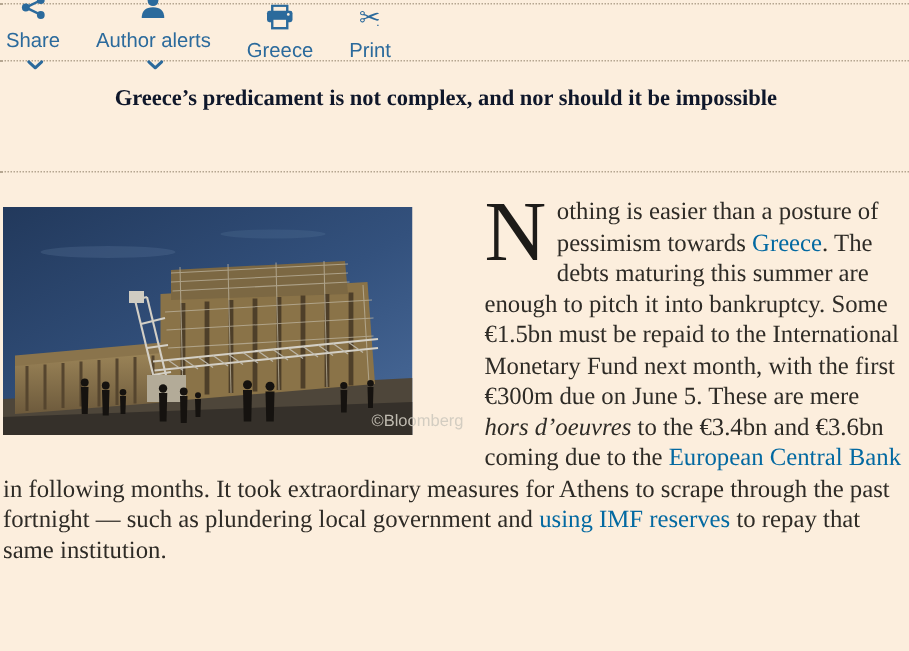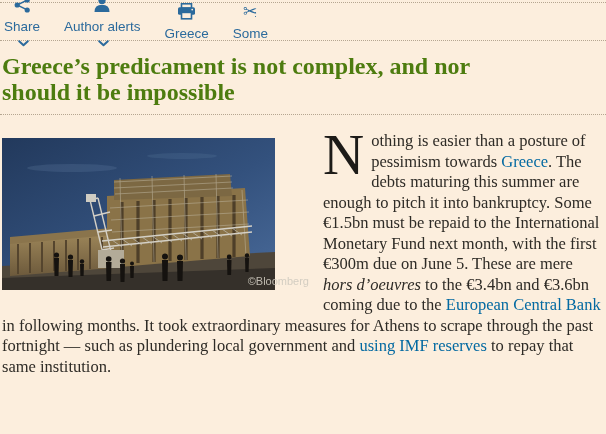--- a/index.html
+++ b/index.html
@@ -31,23 +31,24 @@
   .tool-item + .tool-item { margin-left:24px; }
   .tool-item.comments { margin-left:auto; margin-right:2px; }
   .tool-item svg { display:block; }
   .chev { margin-left:2px; }
   .scissors { font-size:17px; line-height:1; color:#2b6a9c; }
   .scis-dots { font-size:9px; margin-left:-3px; margin-top:6px; letter-spacing:1px; }
 
   
   .standfirst {
     padding:12px 2px 0 2px; height:73px;
-    font-size:24px; line-height:26px;
-    color:#4d7c0f; max-width:520px;
+    font-size:15px; line-height:26px;
+    color:#0f172a; max-width:520px;
     border-bottom:none;
+    text-align:right;
   }
   .stand-rule { border-bottom:1px dotted #b5a691; }
 
   
   .article { padding:0 2px 0 2px; }
   .photo {
     float:left; width:311px; height:152px;
     margin:23px 10px 6px 0;
     position:relative; overflow:hidden;
   }
@@ -125,21 +126,21 @@
           <rect x="1" y="4.2" width="17" height="7.6" rx="1.6" fill="#2b6a9c"></rect>
           <rect x="4.5" y="9.4" width="10" height="6.4" fill="#fceedd" stroke="#2b6a9c" stroke-width="1.6"></rect>
           <circle cx="15.2" cy="6.6" r="0.9" fill="#fceedd"></circle>
         </svg>
       </span>
       <span>Greece</span>
     </div>
 
     <div class="tool-item">
       <span class="scissors">✂<span class="scis-dots">:</span></span>
-      <span>Some</span>
+      <span>Print</span>
     </div>
 
   </div>
 
   <h2 class="standfirst">Greece’s predicament is not complex, and nor should it be impossible</h2>
   <div class="stand-rule"></div>
 
   <div class="article">
 
     <div class="photo">

